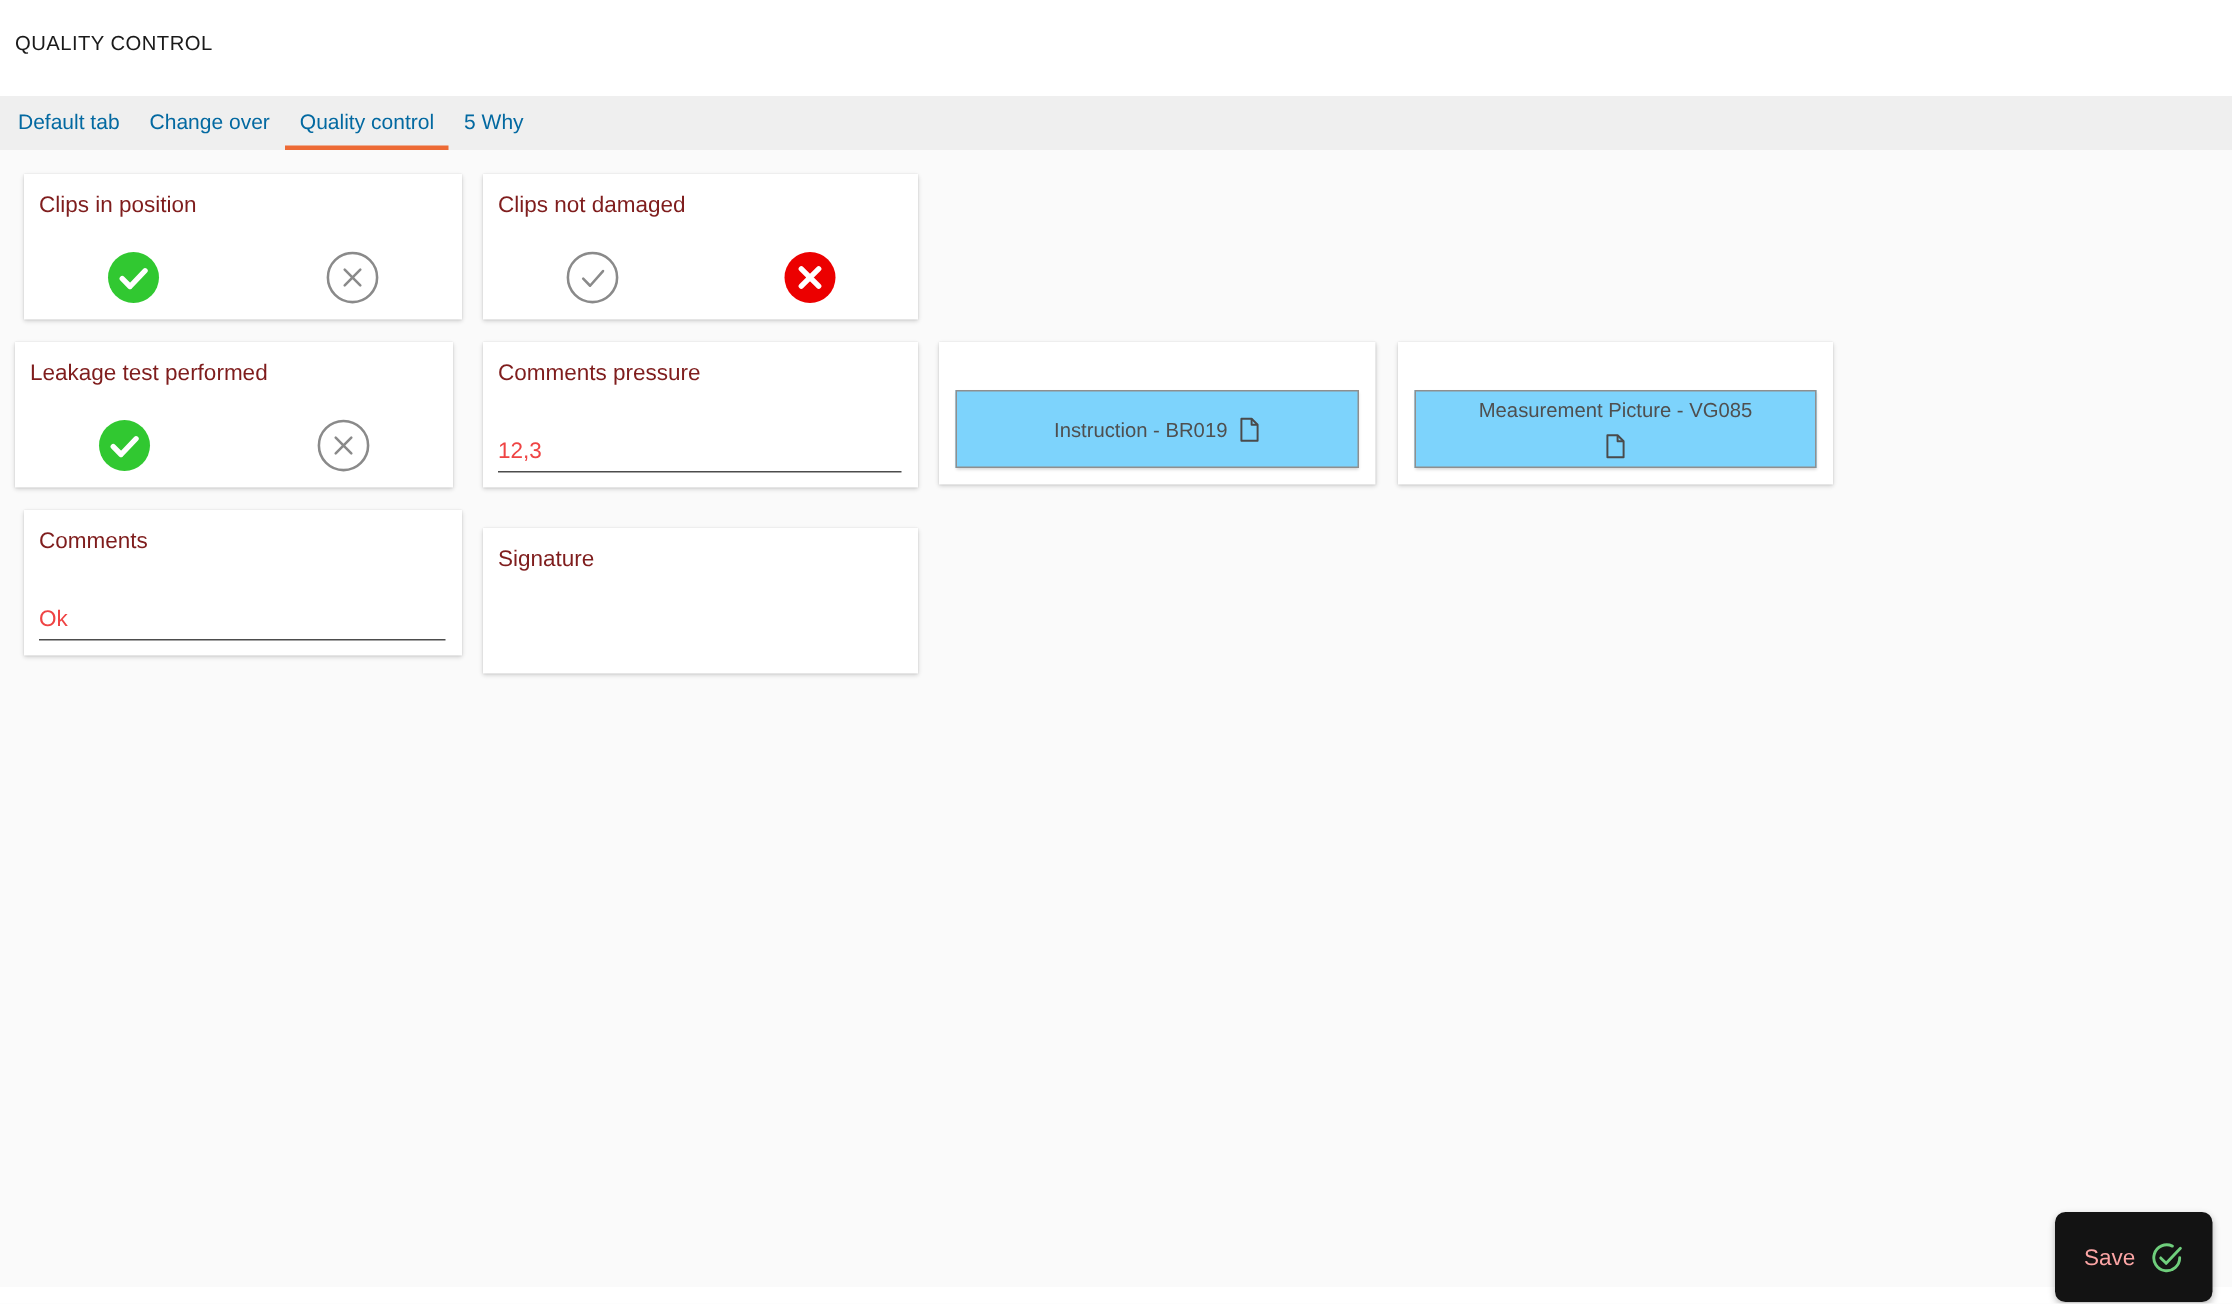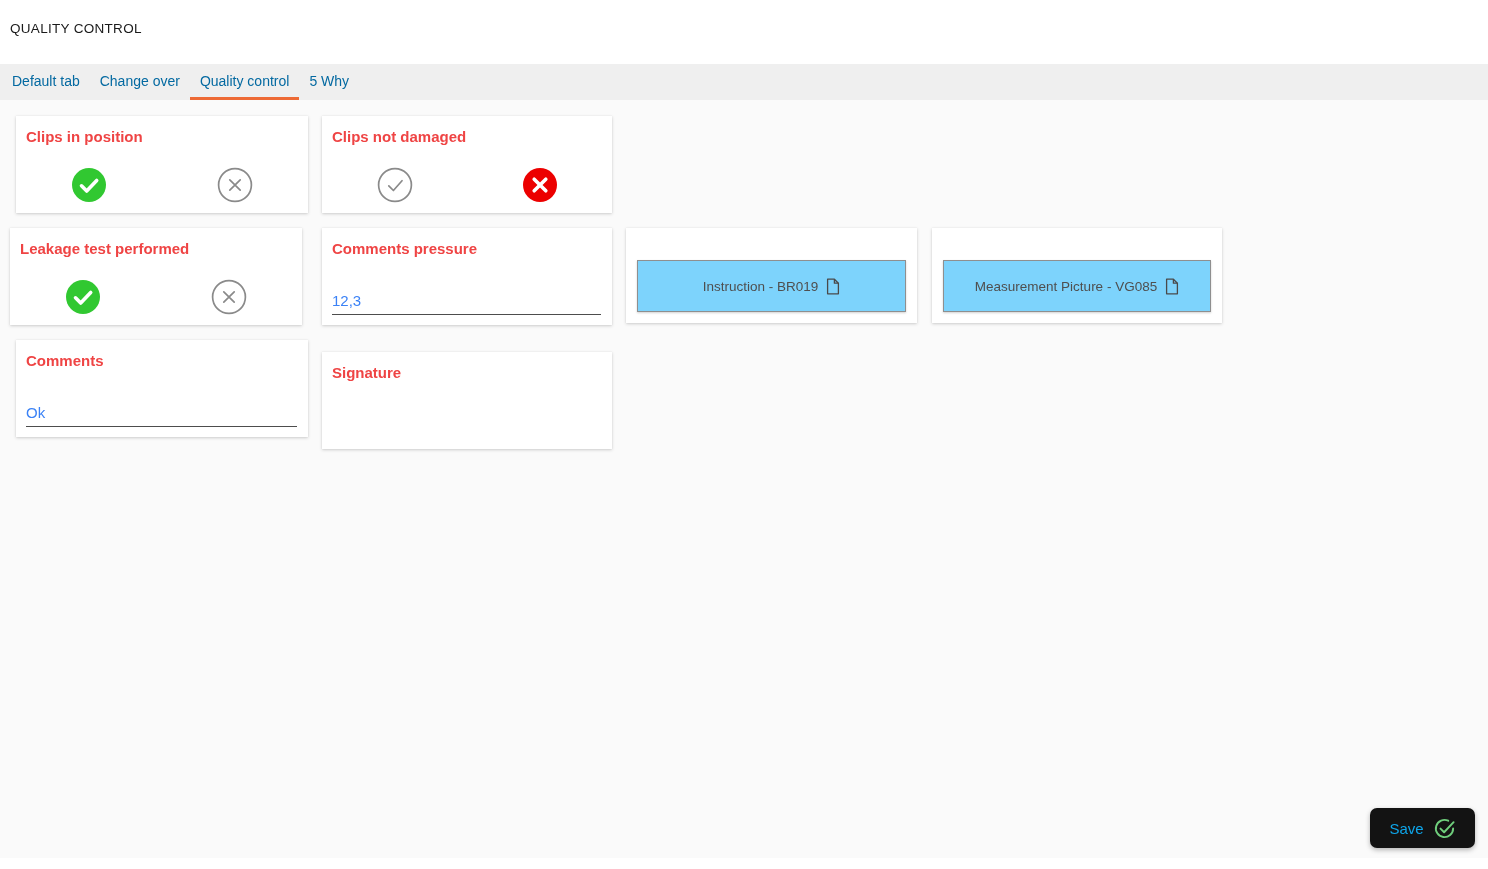--- a/index.html
+++ b/index.html
@@ -50,23 +50,22 @@
 
   .card {
     position: absolute;
     background: #ffffff;
     box-shadow: 0 1px 3px rgba(0,0,0,0.18), 0 0 1px rgba(0,0,0,0.09);
   }
   .card-label {
     position: absolute;
     left: 10px; top: 12px;
     font-size: 15px;
-    color: #ef4444;
+    color: #7f1d1d;
     white-space: nowrap;
-    font-weight: bold;
   }
 
   .choice-row {
     position: absolute;
     left: 0; right: 0; top: 51px;
     display: flex;
     justify-content: space-around;
   }
   .choice {
     width: 36px; height: 36px;
@@ -78,21 +77,21 @@
   .line-input {
     position: absolute;
     left: 10px; top: 62px;
     width: calc(100% - 21px);
     height: 25px;
     border: none;
     border-bottom: 1px solid #4d4d4d;
     background: transparent;
     font-family: inherit;
     font-size: 15px;
-    color: #3b82f6;
+    color: #ef4444;
     padding: 0 0 3px 0;
     outline: none;
     border-radius: 0;
   }
 
   .gray-btn {
     position: absolute;
     left: 11px; right: 11px;
     height: 52px;
     background: #7dd3fc;
@@ -106,32 +105,32 @@
     font-size: 13.5px;
     color: #4f4f4f;
     cursor: pointer;
     white-space: nowrap;
   }
   .gray-btn svg { display: block; flex: 0 0 auto; }
 
   .save-btn {
     position: absolute;
     left: 1370px; top: 808px;
-    width: 105px; height: 40px;
+    width: 105px; height: 60px;
     background: #131313;
     border: none;
     border-radius: 7px;
     box-shadow: 0 2px 5px rgba(0,0,0,0.28);
     display: flex;
     align-items: center;
     justify-content: center;
     gap: 9px;
     font-family: inherit;
     font-size: 15px;
-    color: #0ea5e9;
+    color: #fca5a5;
     cursor: pointer;
   }
   .save-btn svg { display: block; }
 </style>
 </head>
 <body>
 
 <div class="page-title">QUALITY CONTROL</div>
 
 <div class="tabbar">
@@ -220,21 +219,21 @@
     <span>
       <svg width="14" height="17" viewBox="0 0 14 17">
         <path d="M1.6 1.2h6.8l4 4v10.6H1.6z" fill="none" stroke="#4a4a4a" stroke-width="1.3" stroke-linejoin="round"></path>
         <path d="M8.4 1.2v4h4" fill="none" stroke="#4a4a4a" stroke-width="1.3" stroke-linejoin="round"></path>
       </svg>
     </span>
   </button>
 </div>
 
 <div class="card" style="left:932px; top:228px; width:290px; height:95px;">
-  <button class="gray-btn" style="top:32px;">
+  <button class="gray-btn" style="top:32px;flex-direction:column;">
     <span>Measurement Picture - VG085</span>
     <span>
       <svg width="14" height="17" viewBox="0 0 14 17">
         <path d="M1.6 1.2h6.8l4 4v10.6H1.6z" fill="none" stroke="#4a4a4a" stroke-width="1.3" stroke-linejoin="round"></path>
         <path d="M8.4 1.2v4h4" fill="none" stroke="#4a4a4a" stroke-width="1.3" stroke-linejoin="round"></path>
       </svg>
     </span>
   </button>
 </div>
 

